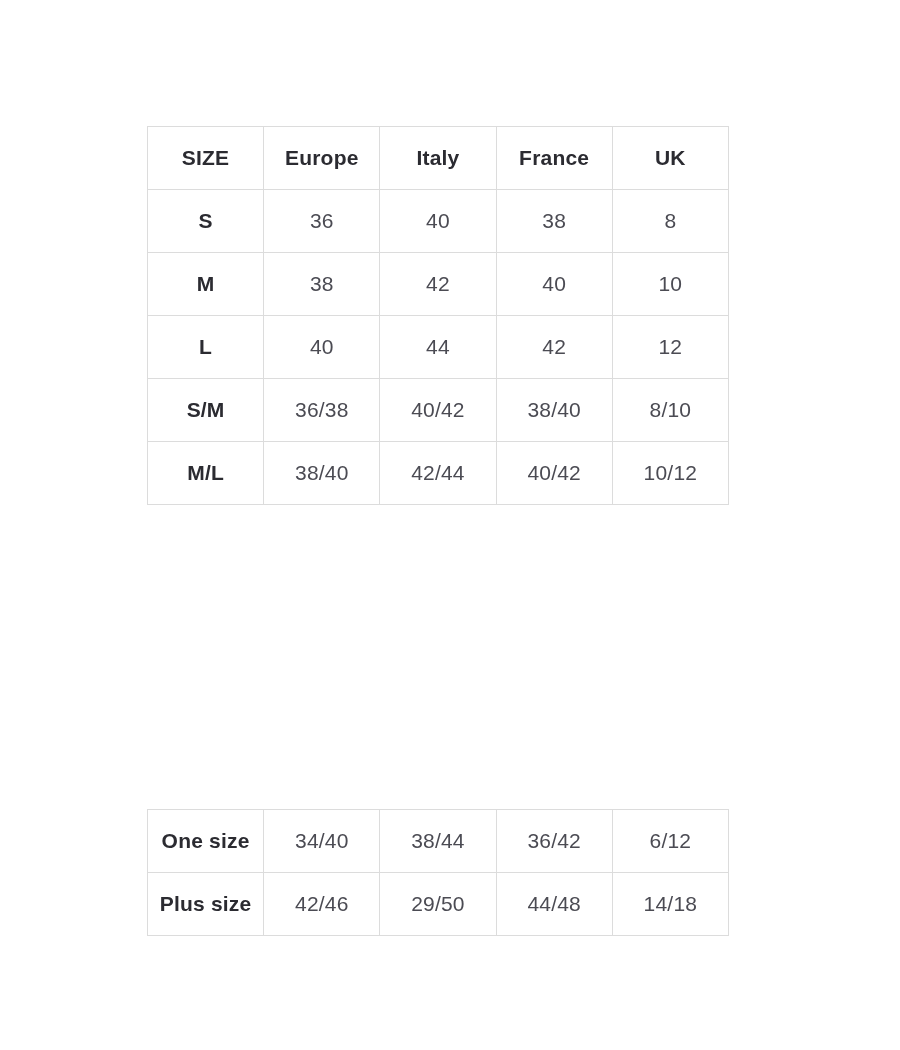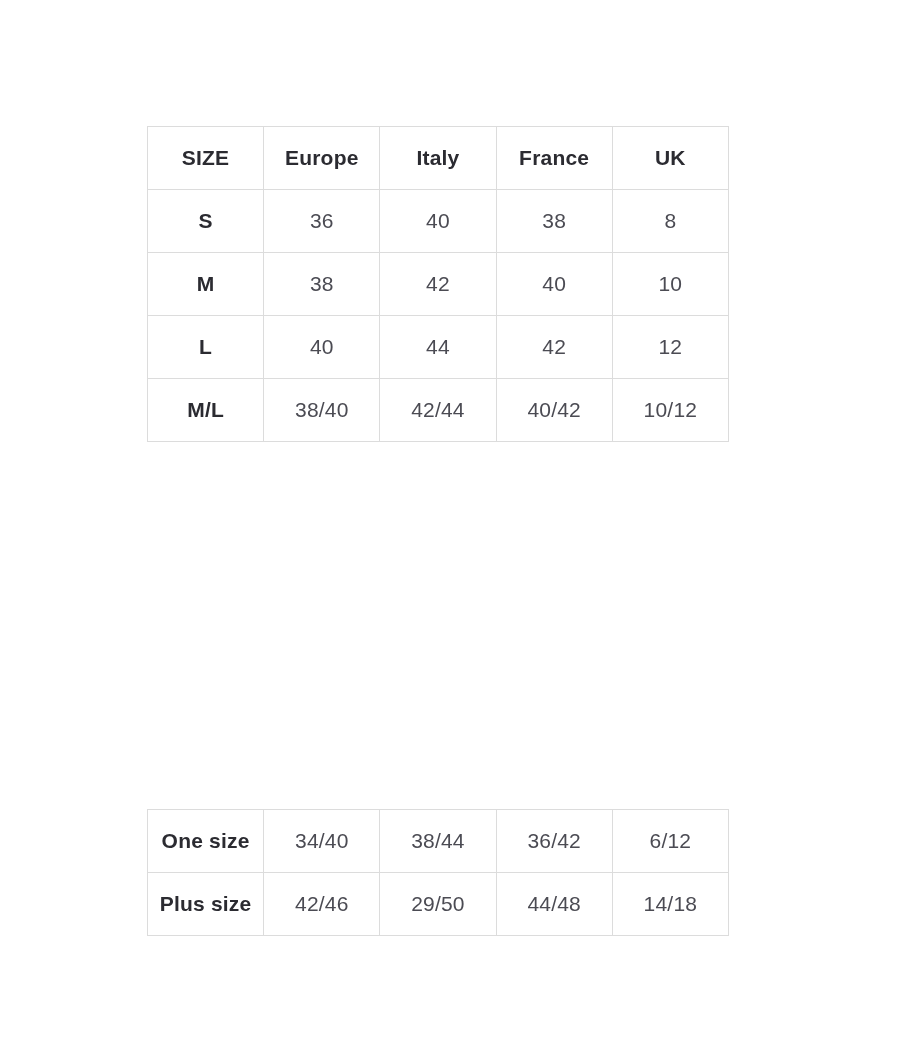--- a/index.html
+++ b/index.html
@@ -76,20 +76,27 @@
           <td>10</td>
         </tr>
         <tr>
           <th>L</th>
           <td>40</td>
           <td>44</td>
           <td>42</td>
           <td>12</td>
         </tr>
         <tr>
+          <th>S/M</th>
+          <td>36/38</td>
+          <td>40/42</td>
+          <td>38/40</td>
+          <td>8/10</td>
+        </tr>
+        <tr>
           <th>M/L</th>
           <td>38/40</td>
           <td>42/44</td>
           <td>40/42</td>
           <td>10/12</td>
         </tr>
       </tbody>
   </table>
 
   <table class="size-table special">

